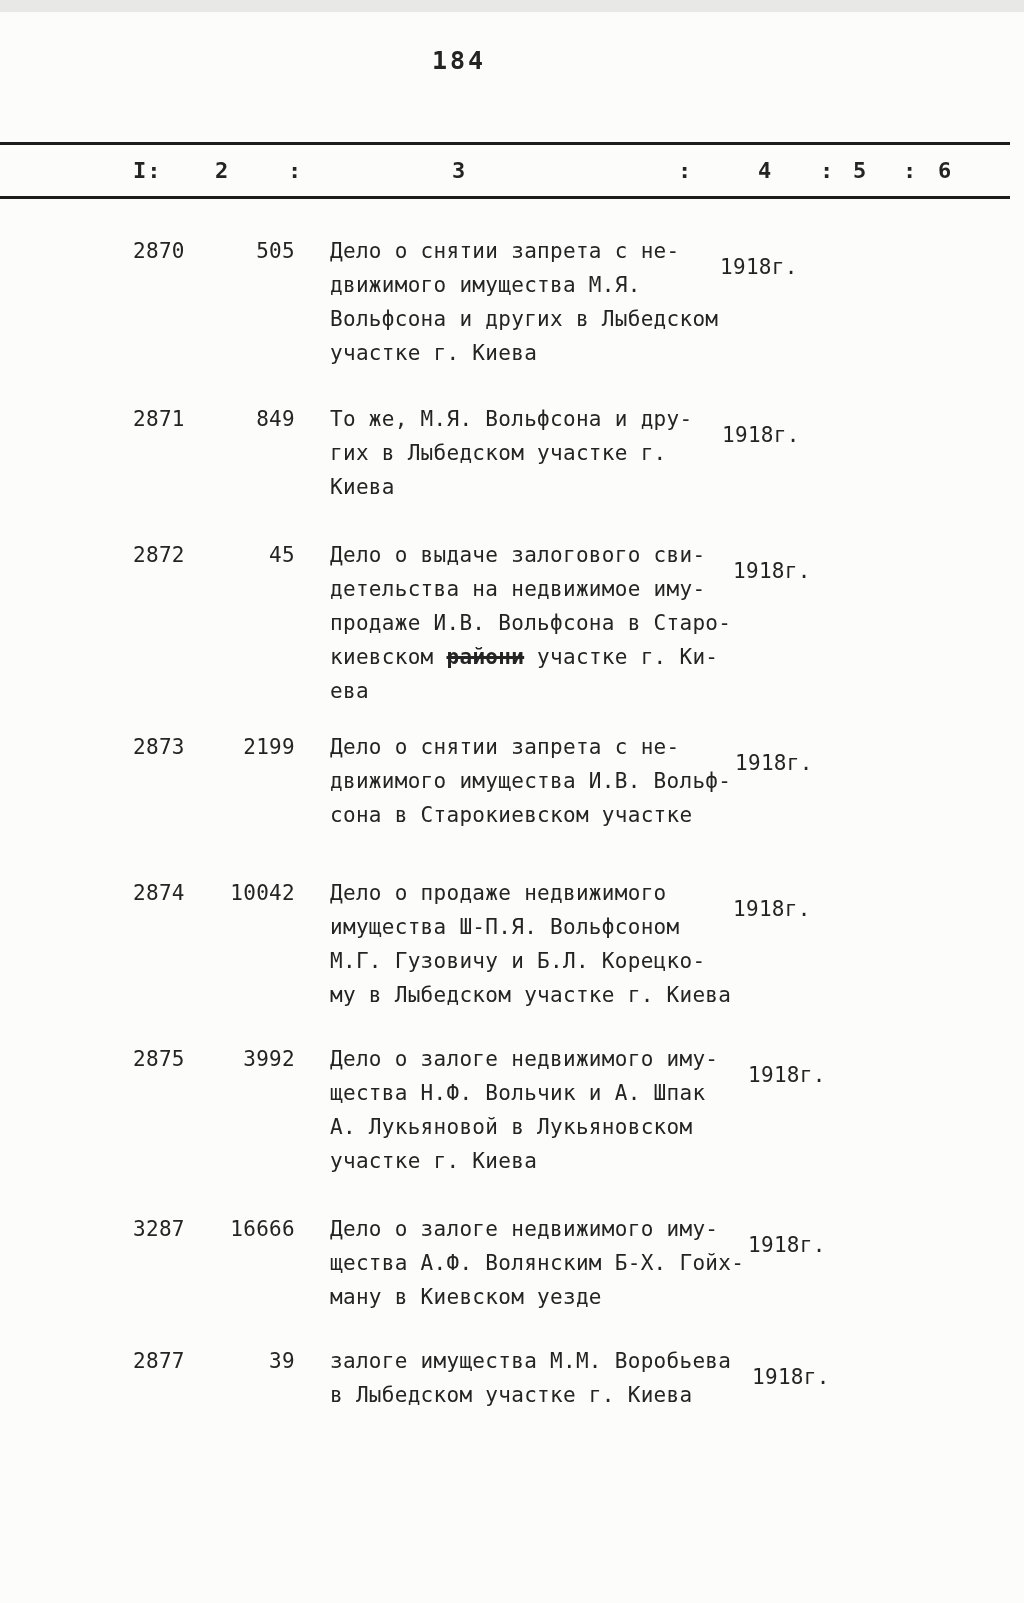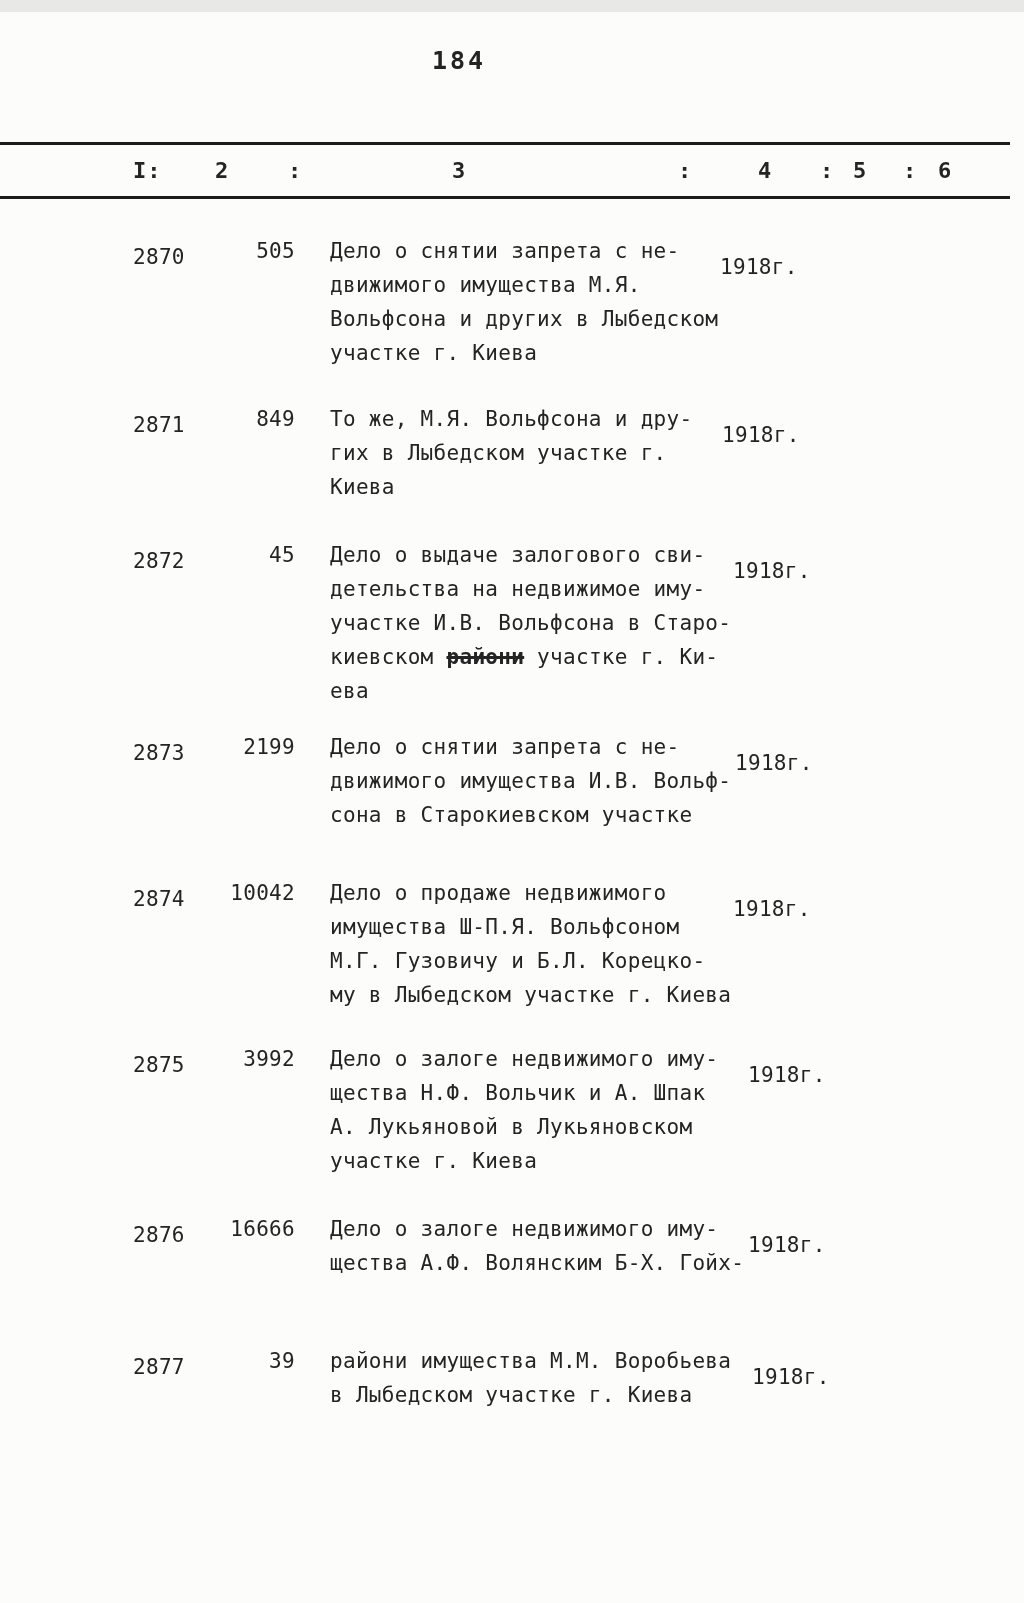--- a/index.html
+++ b/index.html
@@ -22,21 +22,21 @@
   .rule-top{top:130px;}
   .rule-bottom{top:184px;}
   .hdr{
     position:absolute;top:146px;font-size:22px;font-weight:bold;letter-spacing:1px;
   }
   .hdr.c0{left:133px;} .hdr.c1{left:215px;} .hdr.c2{left:288px;}
   .hdr.c3{left:452px;} .hdr.c4{left:678px;} .hdr.c5{left:758px;}
   .hdr.c6{left:820px;} .hdr.c7{left:853px;} .hdr.c8{left:903px;}
   .hdr.c9{left:938px;}
   .row{position:absolute;left:0;width:1024px;font-size:21px;line-height:34px;letter-spacing:.3px;}
-  .cell-id{position:absolute;left:133px;top:6px;}
+  .cell-id{position:absolute;left:133px;top:0;}
   .cell-fno{position:absolute;left:195px;top:0;width:100px;text-align:right;}
   .cell-desc{position:absolute;left:330px;top:0;width:445px;white-space:nowrap;}
   .cell-year{position:absolute;top:16px;}
   .struck{
     text-decoration:line-through;
     text-decoration-thickness:3px;
     font-weight:bold;
   }
   .scan-bar{
     position:absolute;bottom:0;left:388px;width:621px;height:6px;background:#161616;
@@ -86,21 +86,21 @@
     </div>
     <span class="cell-year" style="left:722px">1918г.</span>
   </div>
 
   <div class="row" style="top:526px">
     <span class="cell-id">2872</span>
     <span class="cell-fno">45</span>
     <div class="cell-desc">
       <div>Дело о выдаче залогового сви-</div>
       <div>детельства на недвижимое иму-</div>
-      <div>участке И.В. Вольфсона в Старо-</div>
+      <div>продаже И.В. Вольфсона в Старо-</div>
       <div><span>киевском </span><span class="struck">райони</span><span> участке г. Ки-</span></div>
       <div>ева</div>
     </div>
     <span class="cell-year" style="left:733px">1918г.</span>
   </div>
 
   <div class="row" style="top:718px">
     <span class="cell-id">2873</span>
     <span class="cell-fno">2199</span>
     <div class="cell-desc">
@@ -129,34 +129,35 @@
     <div class="cell-desc">
       <div>Дело о залоге недвижимого иму-</div>
       <div>щества Н.Ф. Вольчик и А. Шпак</div>
       <div>А. Лукьяновой в Лукьяновском</div>
       <div>участке г. Киева</div>
     </div>
     <span class="cell-year" style="left:748px">1918г.</span>
   </div>
 
   <div class="row" style="top:1200px">
-    <span class="cell-id">2876</span>
+    <span class="cell-id">3287</span>
     <span class="cell-fno">16666</span>
     <div class="cell-desc">
       <div>Дело о залоге недвижимого иму-</div>
       <div>щества А.Ф. Волянским Б-Х. Гойх-</div>
+      <div>ману в Киевском уезде</div>
     </div>
     <span class="cell-year" style="left:748px">1918г.</span>
   </div>
 
   <div class="row" style="top:1332px">
     <span class="cell-id">2877</span>
     <span class="cell-fno">39</span>
     <div class="cell-desc">
-      <div>райони имущества М.М. Воробьева</div>
+      <div>залоге имущества М.М. Воробьева</div>
       <div>в Лыбедском участке г. Киева</div>
     </div>
     <span class="cell-year" style="left:752px">1918г.</span>
   </div>
 
   <div class="scan-bar"></div>
 
 </div>
 
 </body></html>

